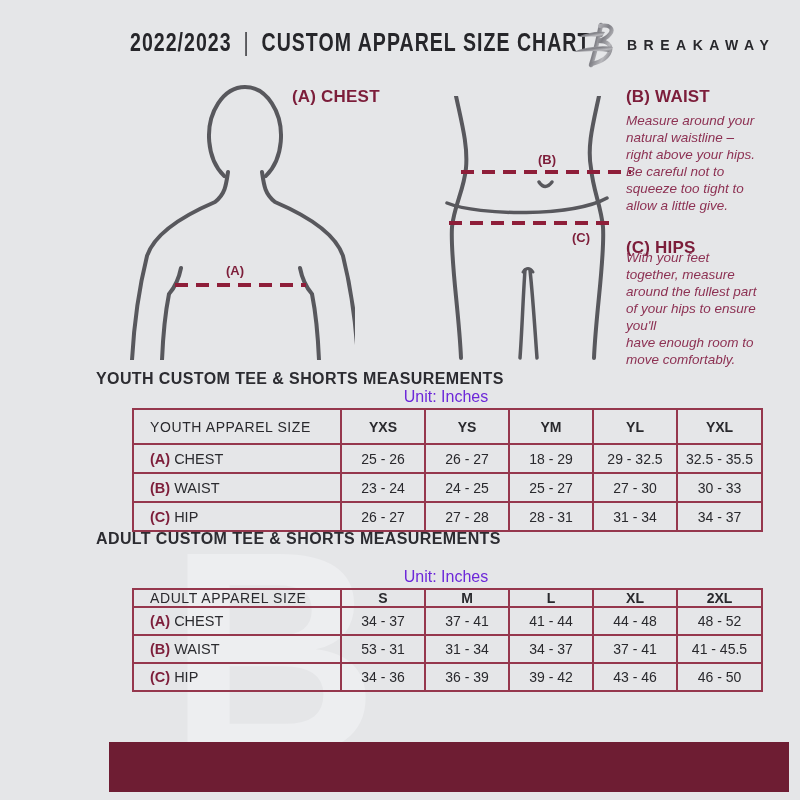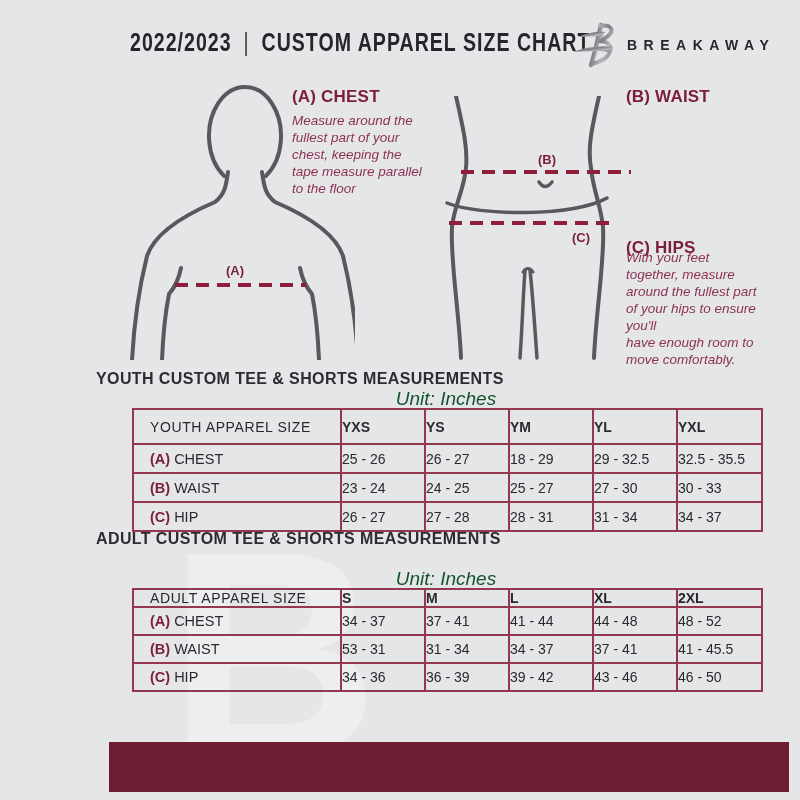--- a/index.html
+++ b/index.html
@@ -46,31 +46,31 @@
     position:absolute;font-size:13.5px;font-style:italic;color:#8d3153;
     line-height:17px;white-space:pre-line;
   }
   
   .section-title{
     position:absolute;left:96px;width:700px;text-align:left;
     font-size:16px;font-weight:bold;color:#2c2c31;letter-spacing:0.4px;
   }
   .section-unit{
     position:absolute;left:96px;width:700px;text-align:center;
-    font-size:19px;font-style:italic;color:#14532d;
+    font-size:16px;color:#6d28d9;
   }
   
   table.size-table{
     position:absolute;left:132px;width:629px;
     border-collapse:collapse;table-layout:fixed;
     background:transparent;
   }
   table.size-table td{
     border:2px solid #95374d;
-    vertical-align:middle;
+    text-align:center;vertical-align:middle;
     font-size:14px;color:#29292d;padding:0;
   }
   table.size-table td.lbl-col{
     text-align:left;padding-left:16px;
   }
   td.label-head{
     font-size:14px;color:#3b3b40;letter-spacing:0.6px;
   }
   td.size-head{font-weight:bold;font-size:15px;color:#29292d;}
   .row-key{font-weight:bold;color:#7d1e3a;font-size:14.5px;}
@@ -148,27 +148,28 @@
       </g>
 
       <path d="M26 76 L196 76" stroke="#8e1e39" stroke-width="4" stroke-dasharray="13 8" fill="none"></path>
 
       <path d="M14 127 L176 127" stroke="#8e1e39" stroke-width="4" stroke-dasharray="13 8" fill="none"></path>
     </svg>
     <div class="fig-label" style="left:538px;top:152px">(B)</div>
     <div class="fig-label" style="left:572px;top:230px">(C)</div>
 
     <div class="guide-head" style="left:292px;top:87px">(A) CHEST</div>
-    <div class="guide-body" style="left:292px;top:112px;width:160px">Measure around the
-fullest part of your
-chest, keeping the
-tape measure parallel
-to the floor</div>
 
     <div class="guide-head" style="left:626px;top:87px">(B) WAIST</div>
+    <div class="guide-body" style="left:626px;top:112px;width:170px">Measure around your
+natural waistline –
+right above your hips.
+Be careful not to
+squeeze too tight to
+allow a little give.</div>
 
     <div class="guide-head" style="left:626px;top:238px">(C) HIPS</div>
     <div class="guide-body" style="left:626px;top:249px;width:178px">With your feet
 together, measure
 around the fullest part
 of your hips to ensure
 you'll
 have enough room to
 move comfortably.</div>
 

